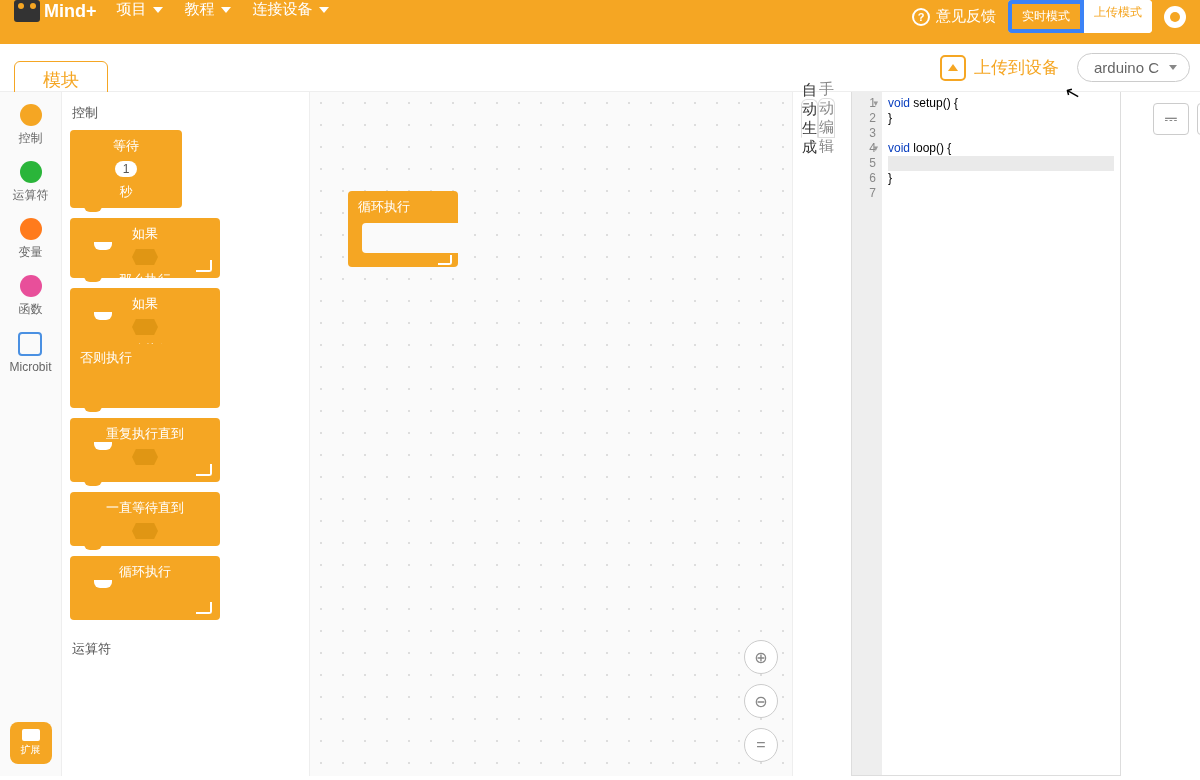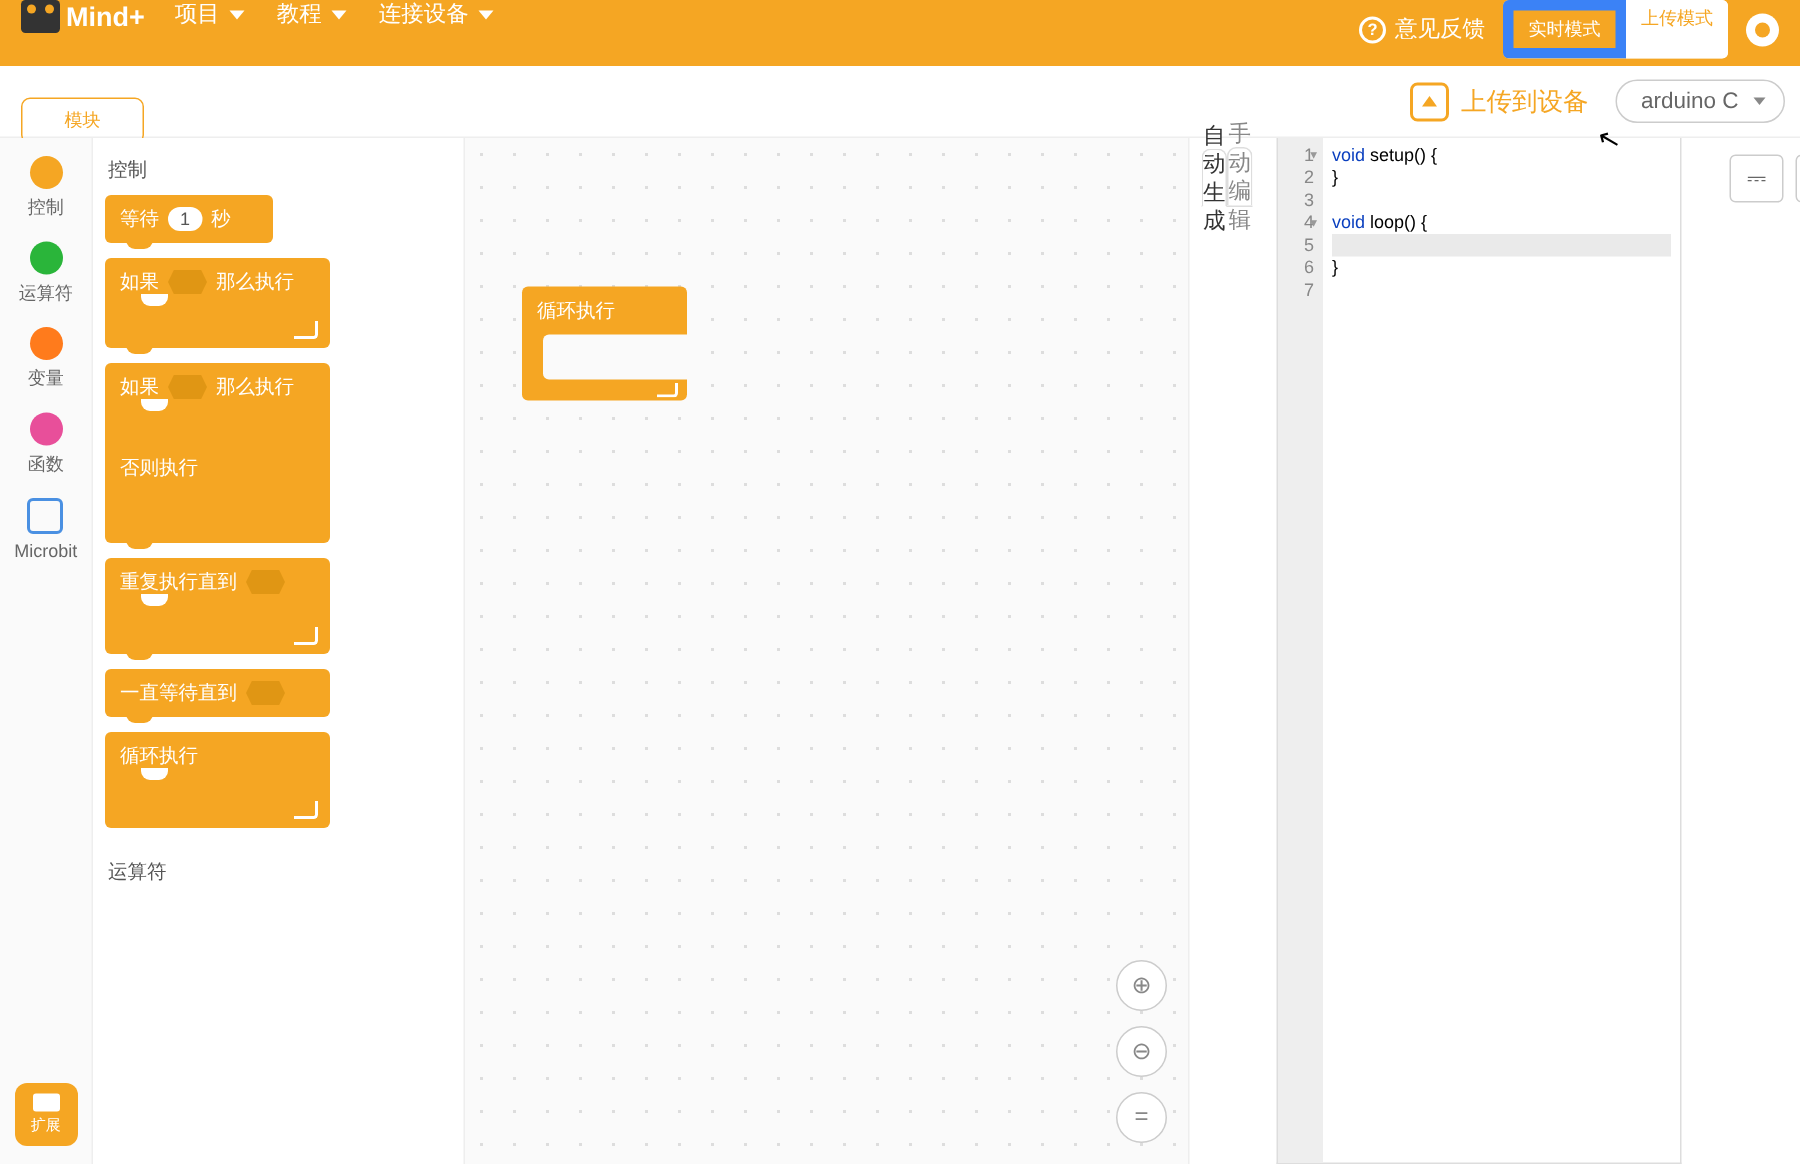--- a/index.html
+++ b/index.html
@@ -12,27 +12,27 @@
 .logo-icon::before { content:""; position:absolute; top:3px; left:4px; width:6px; height:6px; background:#f5a623; border-radius:50%; }
 .logo-icon::after { content:""; position:absolute; top:3px; right:4px; width:6px; height:6px; background:#f5a623; border-radius:50%; }
 .menu-item { display: flex; align-items: center; gap: 6px; margin-right: 22px; font-size: 15px; cursor: pointer; }
 .tri-down { width: 0; height: 0; border-left: 5px solid transparent; border-right: 5px solid transparent; border-top: 6px solid #fff; }
 .topbar-right { margin-left: auto; display: flex; align-items: center; gap: 12px; }
 .feedback { display: flex; align-items: center; gap: 6px; font-size: 15px; }
 .q-icon { width: 18px; height: 18px; border: 2px solid #fff; border-radius: 50%; display: flex; align-items: center; justify-content: center; font-size: 11px; font-weight:bold;}
 .mode-group { display: flex; background: #fff; border-radius: 4px; overflow: hidden; }
 .mode-btn { padding: 4px 10px; font-size: 12px; cursor: pointer; }
 .mode-active { background: #fff; color: #f5a623; }
-.mode-inactive { background: #f5a623; color: #fff; border: 7px solid #3b82f6; }
+.mode-inactive { background: #f5a623; color: #fff; border: 4px solid #3b82f6; }
 .gear { width: 22px; height: 22px; border-radius: 50%; background: #fff; position: relative; }
 .gear::before { content:""; position:absolute; inset:6px; background:#f5a623; border-radius:50%; }
 
 
 .secondrow { height: 48px; display: flex; align-items: center; padding: 0 10px; border-bottom: 1px solid #eee; }
-.module-tab { border: 1px solid #f5a623; color: #f5a623; padding: 6px 28px; border-radius: 6px; font-size: 12px; margin-left: 4px; margin-top: 25px;}
+.module-tab { border: 1px solid #f5a623; color: #f5a623; padding: 6px 28px; border-radius: 6px; font-size: 18px; margin-left: 4px; margin-top: 25px;}
 .upload-btn { margin-left: auto; display: flex; align-items: center; gap: 8px; color: #f5a623; font-size: 17px; }
 .upload-icon { width: 26px; height: 26px; border: 2px solid #f5a623; border-radius: 5px; display:flex; align-items:center; justify-content:center;}
 .up-arrow { width:0;height:0;border-left:5px solid transparent;border-right:5px solid transparent;border-bottom:7px solid #f5a623;}
 .lang-select { margin-left: 18px; border: 1px solid #ccc; border-radius: 16px; padding: 5px 30px 5px 16px; font-size: 15px; color: #666; position: relative; }
 .lang-select::after { content:""; position:absolute; right:12px; top:11px; width:0;height:0;border-left:4px solid transparent;border-right:4px solid transparent;border-top:5px solid #888;}
 .cursor-icon { position: absolute; left: 1065px; top: 82px; font-size: 18px; color: #000; pointer-events: none; z-index: 100; transform: rotate(-15deg);}
 
 
 .main { display: flex; height: 684px; }
 .cat-col { width: 62px; background: #fafafa; border-right: 1px solid #eee; display: flex; flex-direction: column; align-items: center; padding-top: 12px; gap: 14px; position: relative; }
@@ -40,21 +40,21 @@
 .cat-dot { width: 22px; height: 22px; border-radius: 50%; }
 .cat-chip { width: 24px; height: 24px; border: 2px solid #4a90e2; border-radius: 4px; position: relative;}
 .cat-chip::before, .cat-chip::after { content:""; position:absolute; background:#4a90e2;}
 .ext-btn { position: absolute; bottom: 12px; width: 42px; height: 42px; background: #f5a623; border-radius: 8px; display:flex; flex-direction:column; align-items:center; justify-content:center; color:#fff; font-size:10px; gap:2px;}
 .ext-icon { width:18px; height:12px; background:#fff; border-radius:2px;}
 
 .palette { width: 248px; background: #fff; border-right: 1px solid #eee; overflow-y: auto; padding: 8px 0 8px 8px; position: relative;}
 .palette::-webkit-scrollbar{width:8px;} .palette::-webkit-scrollbar-thumb{background:#ccc;border-radius:4px;}
 .pal-header { font-size: 13px; color: #555; padding: 4px 2px 8px; font-weight: 500;}
 .block { background: #f5a623; color: #fff; border-radius: 4px; margin-bottom: 10px; font-size: 13px; position: relative; width: 145px;}
-.block-top { padding: 7px 10px; display: flex; align-items: center; gap: 6px; }
+.block-top { padding: 7px 10px; display: flex; align-items: center; gap: 6px; flex-direction: column; }
 .block-c { padding-bottom: 30px; }
 .block-c::after { content:""; position:absolute; bottom:6px; right:8px; width:14px; height:10px; border:2px solid #fff; border-top:none; border-left:none; border-radius:0 0 3px 0;}
 .notch { position:absolute; bottom:-4px; left:14px; width:18px; height:8px; background:#f5a623; border-radius: 0 0 6px 6px;}
 .inner-notch { position:absolute; top:24px; left:24px; width:18px; height:8px; background:#fff; border-radius: 0 0 6px 6px;}
 .oval-input { background:#fff; color:#555; border-radius: 10px; padding: 1px 8px; font-size:12px; font-weight:500;}
 .hex-input { width: 26px; height: 16px; background: #e09614; clip-path: polygon(15% 0, 85% 0, 100% 50%, 85% 100%, 15% 100%, 0 50%);}
 .block-ifelse { height: 120px;}
 .block-ifelse .else-row { position:absolute; top:56px; left:0; right:0; background:#f5a623; padding:5px 10px; font-size:13px;}
 
 .canvas { flex: 1; background: #fafafa; background-image: radial-gradient(#ddd 1px, transparent 1px); background-size: 22px 22px; position: relative; }

